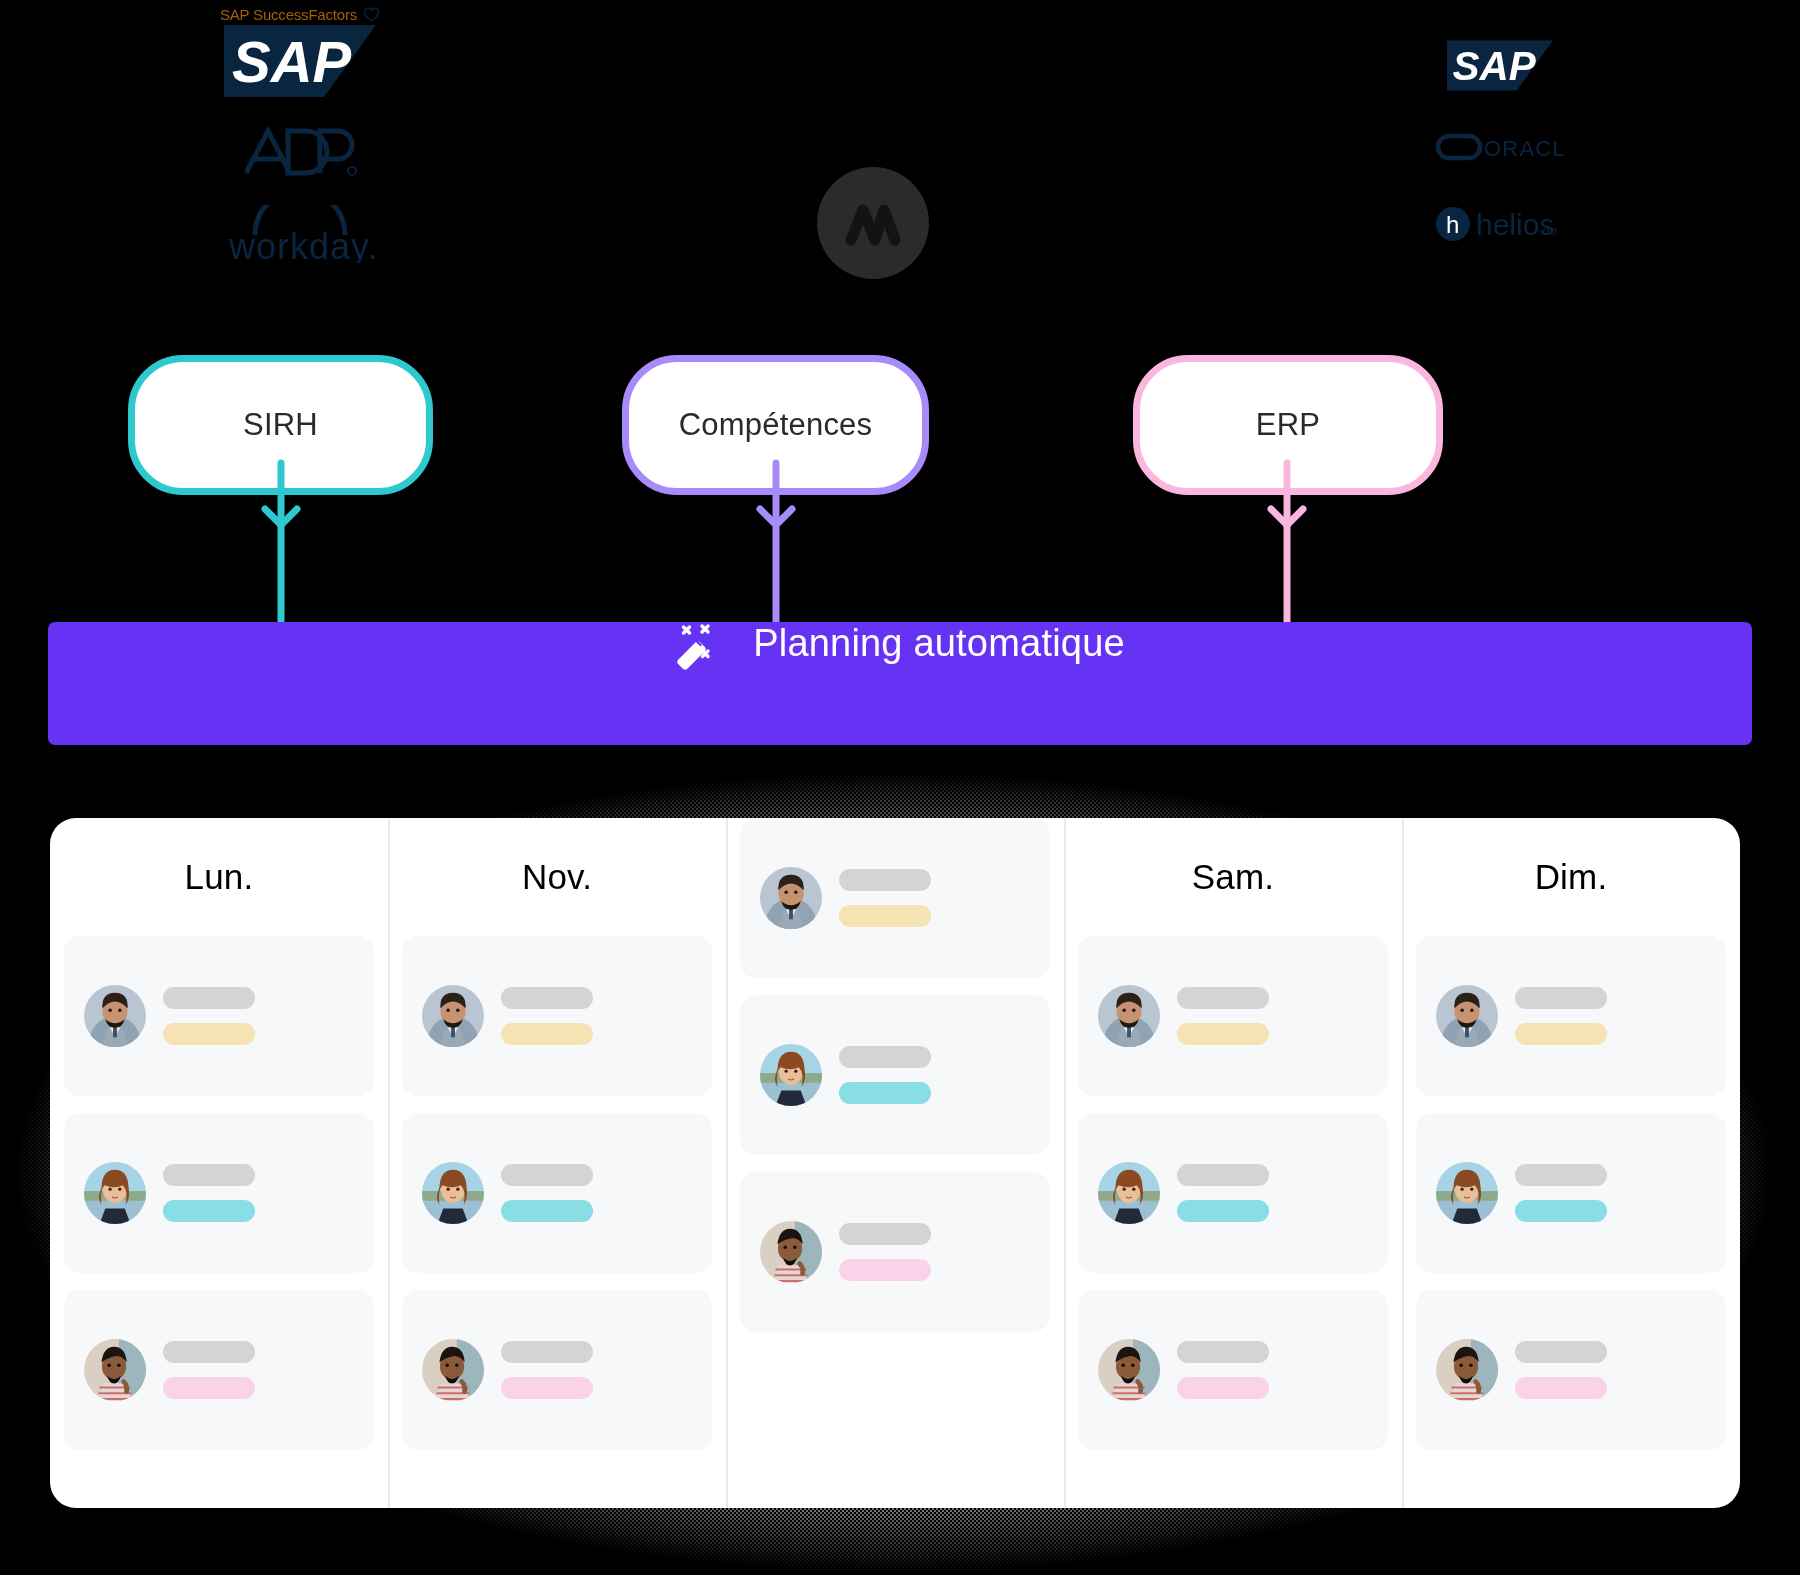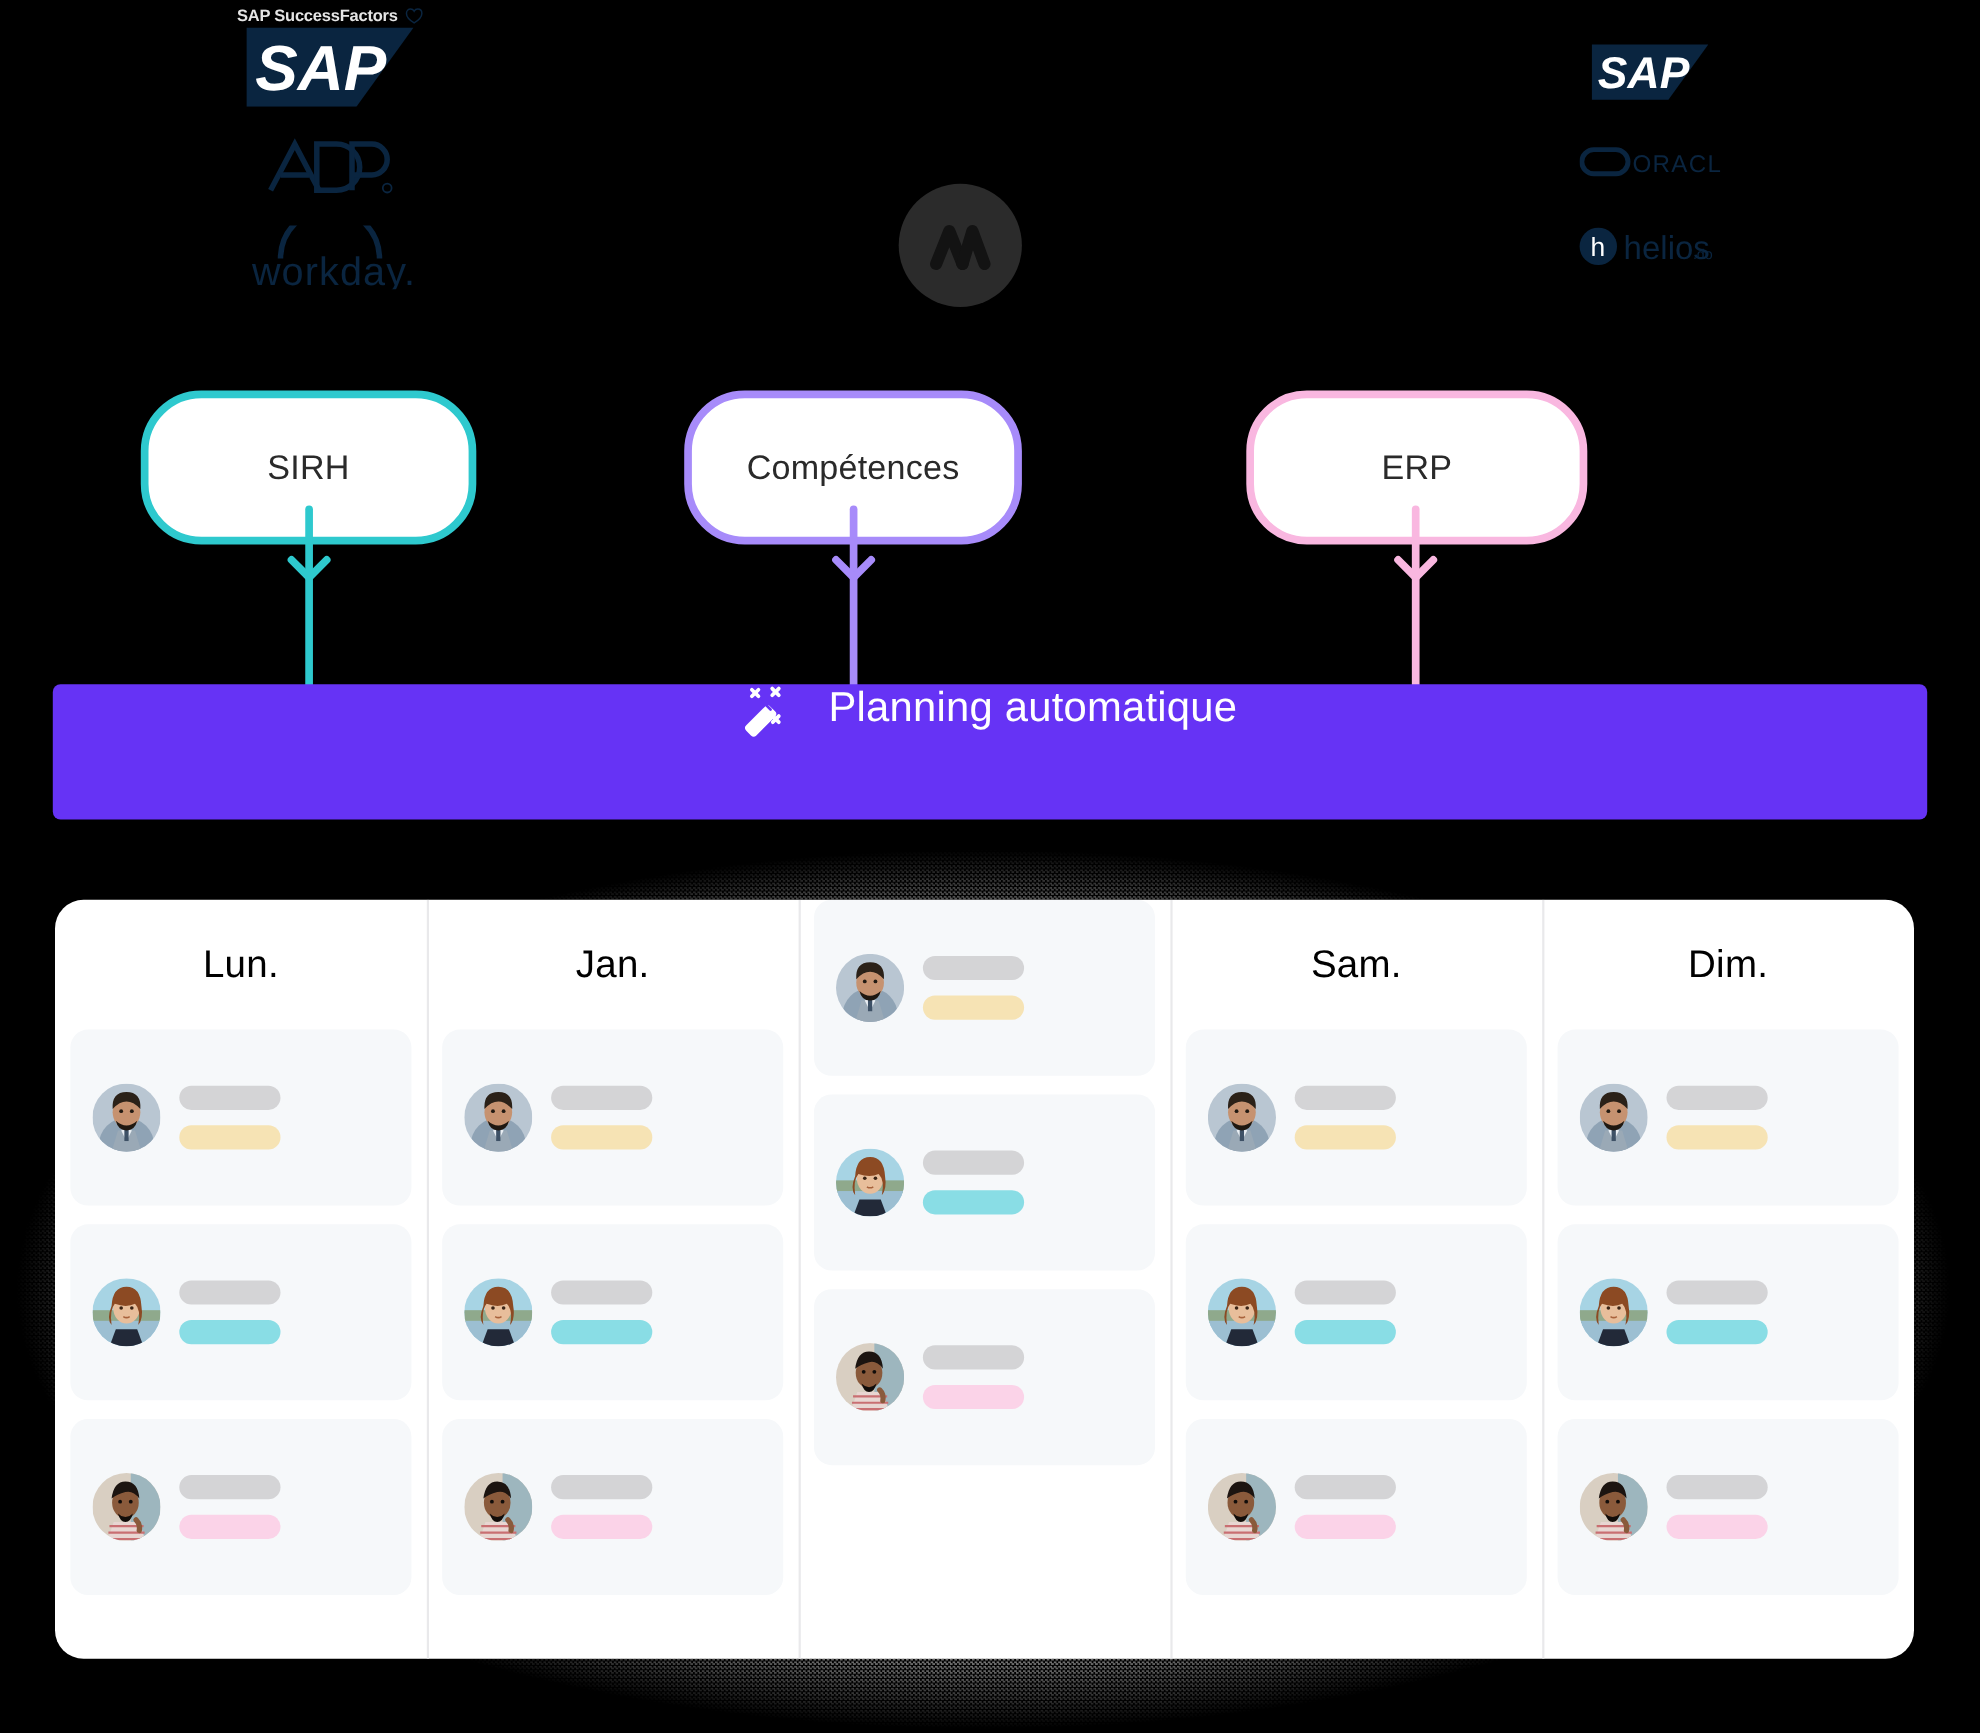--- a/index.html
+++ b/index.html
@@ -14,21 +14,21 @@
   
   .logo-col { position: absolute; display: flex; flex-direction: column; align-items: center; }
   .logo-col.left  { left: 180px;  top: 6px;  width: 240px; gap: 26px; }
   .logo-col.right { left: 1395px; top: 40px; width: 210px; gap: 40px; }
 
   .logo-slot { display: flex; align-items: center; justify-content: center; }
 
   
   .sf-wrap { display: flex; flex-direction: column; align-items: center; }
   .sf-title {
-    color: #e5e5e5; font-size: 15px; font-weight: 700; letter-spacing: -0.2px;
+    color: #a16207; font-size: 15px; font-weight: 400; letter-spacing: -0.2px;
     display: flex; align-items: center; gap: 6px; margin-bottom: 2px;
   }
   .sf-heart { width: 17px; height: 15px; display: block; }
 
   .sap-mark { position: relative; display: block; }
   .sap-mark svg { display: block; }
 
   
   .adp svg { display: block; }
   
@@ -286,21 +286,21 @@
           <svg class="avatar" viewBox="0 0 64 64">
             <use href="#av-3"></use>
           </svg>
           <div class="bars">
             <div class="bar bar-gray" style="background: rgb(212, 212, 214);"></div>
             <div class="bar" style="background: rgb(251, 211, 232);"></div>
           </div>
         </div>
       </div>
       <div class="day-col">
-        <div class="day-head">Jan.</div>
+        <div class="day-head">Nov.</div>
         <div class="shift-card" style="background: rgb(246, 248, 250);">
           <svg class="avatar" viewBox="0 0 64 64">
             <use href="#av-1"></use>
           </svg>
           <div class="bars">
             <div class="bar bar-gray" style="background: rgb(212, 212, 214);"></div>
             <div class="bar" style="background: rgb(246, 227, 180);"></div>
           </div>
         </div>
         <div class="shift-card" style="background: rgb(246, 248, 250);">

